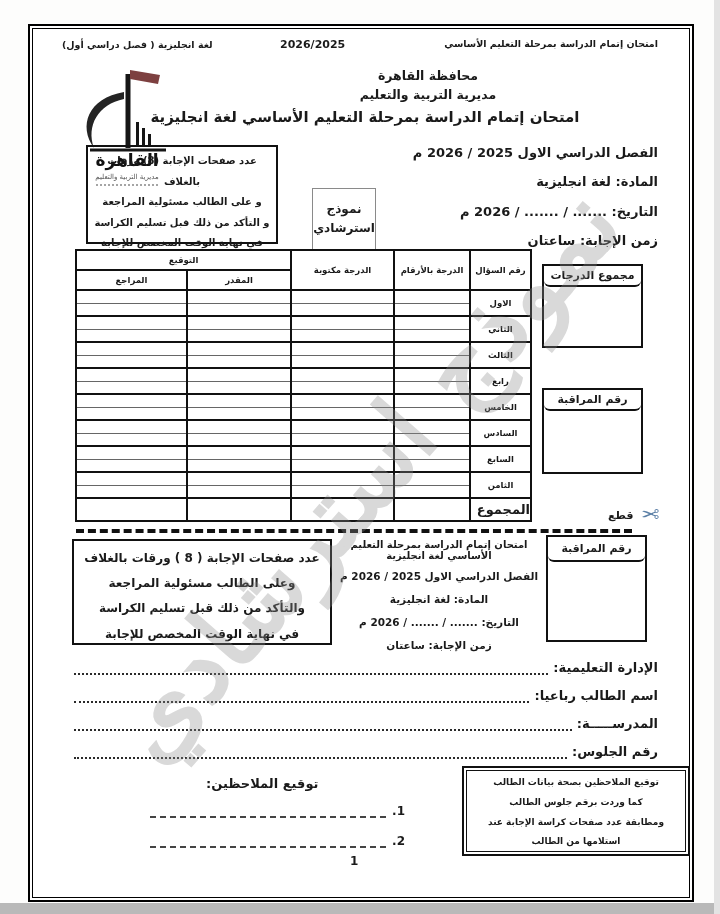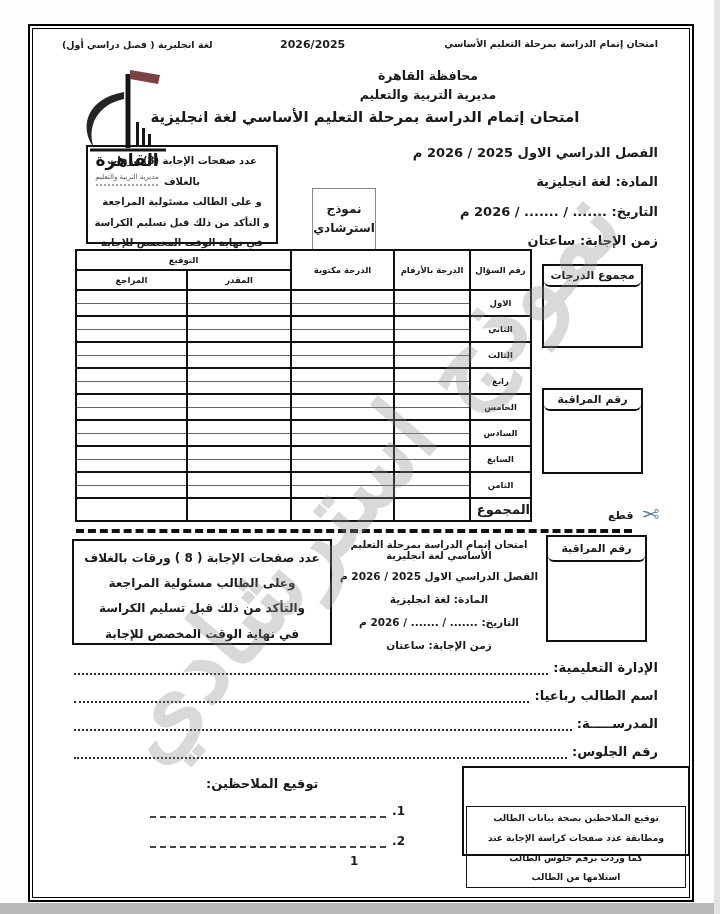--- a/index.html
+++ b/index.html
@@ -56,21 +56,21 @@
   .slip-center .l { font-size:10.5px; margin-bottom:11px; }
   .slip-monitor { top:509px; left:516px; width:101px; height:107px; }
   .slip-monitor .head { padding:5px 0; }
 
   .fields { top:634px; left:48px; right:34px; width:584px; }
   .field-row { display:flex; direction:rtl; align-items:flex-end; margin-bottom:13px; }
   .field-row .flabel { font-size:13px; font-weight:bold; white-space:nowrap; margin-left:5px; }
   .field-row .dots { flex:1; border-bottom:2px dotted #2a2a2a; height:14px; }
 
   .obs-note { top:740px; left:432px; width:228px; height:90px; border:2px solid #111; padding:2px; }
-  .obs-note .inner2 { border:1px solid #111; width:100%; height:100%; text-align:center; font-size:9px; font-weight:bold; line-height:2.2; padding-top:2px;margin-top:36px; }
+  .obs-note .inner2 { border:1px solid #111; width:100%; height:100%; text-align:center; font-size:9px; font-weight:bold; line-height:2.2; padding-top:2px; }
   .obs-title { top:750px; left:176px; font-size:13px; font-weight:bold; }
   .obs-line { left:120px; width:255px; display:flex; direction:rtl; align-items:flex-end; }
   .obs-line .num { font-size:12px; font-weight:bold; direction:ltr; margin-left:6px; }
   .obs-line .dashes { flex:1; border-bottom:2px dashed #444; height:12px; }
   .obs-line-1 { top:778px; }
   .obs-line-2 { top:808px; }
   .pagenum { top:828px; left:320px; font-size:12px; font-weight:bold; }
 
   .watermark { position:absolute; top:390px; left:-70px; width:810px; text-align:center; font-size:100px; font-weight:bold; color:#8d8d8d; opacity:0.33; transform:rotate(-49deg); transform-origin:center; pointer-events:none; white-space:nowrap; font-family:"DejaVu Serif", serif; z-index:9; }
 
@@ -310,22 +310,22 @@
       </div>
       <div class="field-row">
         <span class="flabel">رقم الجلوس:</span>
         <span class="dots"></span>
       </div>
     </div>
 
     <div class="abs obs-note">
       <div class="inner2">
         <div>توقيع الملاحظين بصحة بيانات الطالب</div>
+        <div>كما وردت برقم جلوس الطالب</div>
         <div>ومطابقة عدد صفحات كراسة الإجابة عند</div>
-        <div>كما وردت برقم جلوس الطالب</div>
         <div>استلامها من الطالب</div>
       </div>
     </div>
     <div class="abs obs-title">توقيع الملاحظين:</div>
     <div class="abs obs-line obs-line-1">
       <span class="num">.1</span>
       <span class="dashes"></span>
     </div>
     <div class="abs obs-line obs-line-2">
       <span class="num">.2</span>

